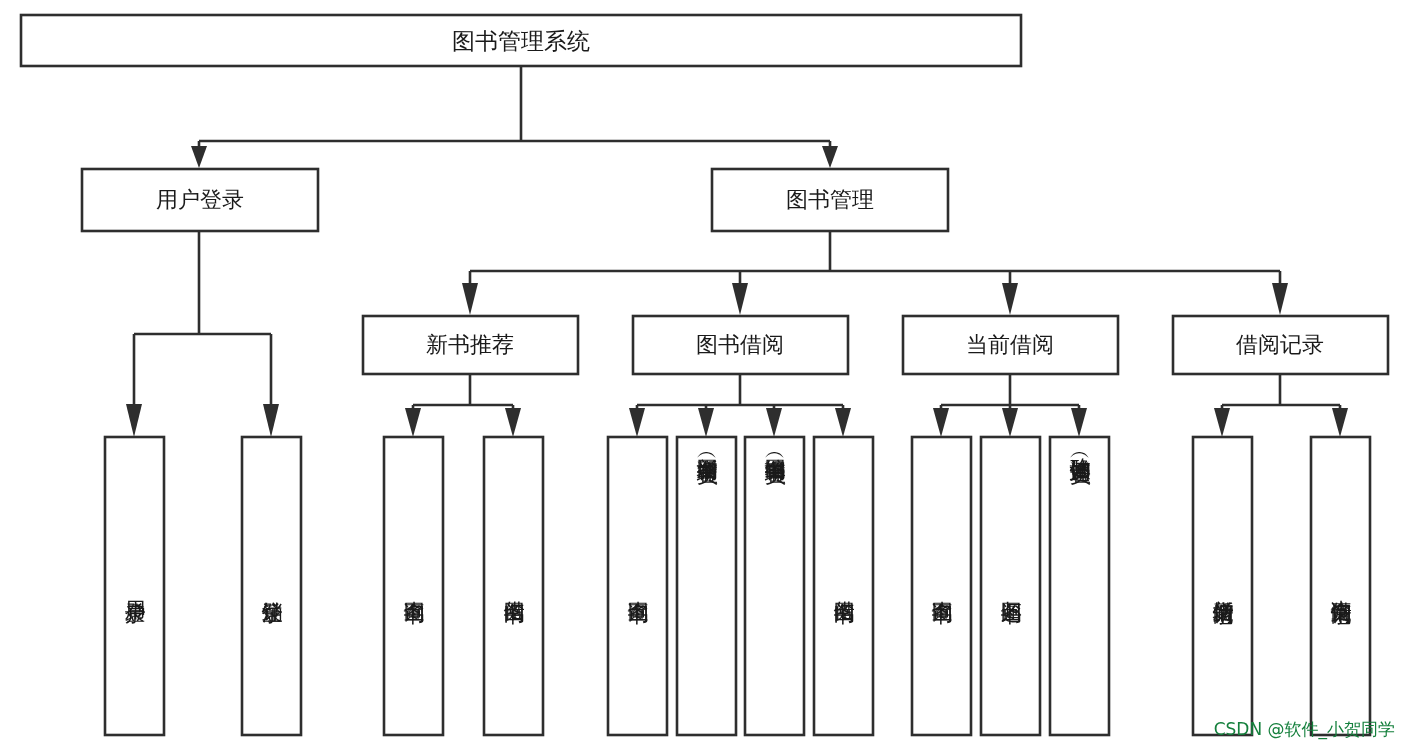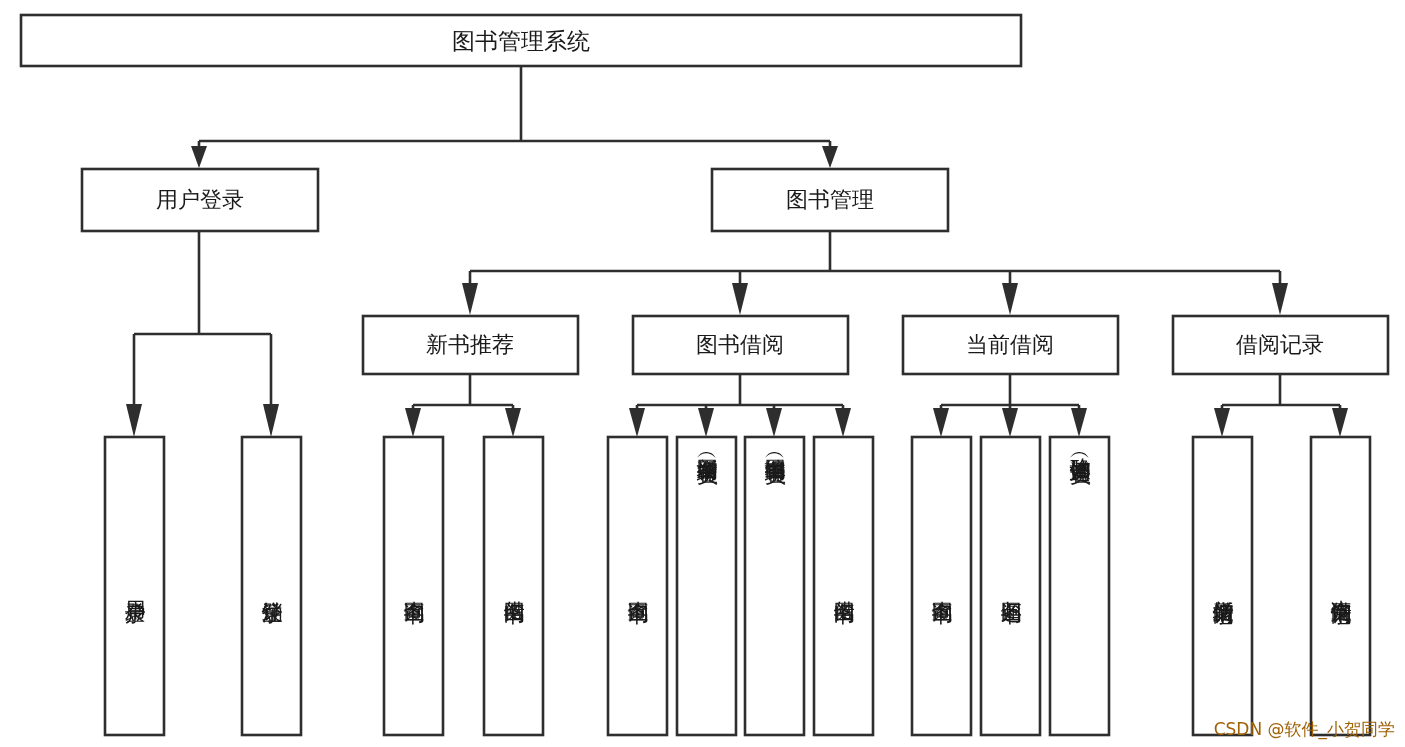--- a/index.html
+++ b/index.html
@@ -73,21 +73,21 @@
     text-orientation: upright;
     white-space: nowrap;
     letter-spacing: 1px;
   }
   .watermark {
     position: absolute;
     right: 10px;
     bottom: 6px;
     font-family: "DejaVu Sans", "Liberation Sans", sans-serif;
     font-size: 17px;
-    color: #a16207;
+    color: #15803d;
     white-space: nowrap;
     pointer-events: none;
   }
 </style>
 </head>
 <body>
 
 <div id="diagram-root">
 
   <svg id="flow-svg" viewBox="0 0 1405 747">

